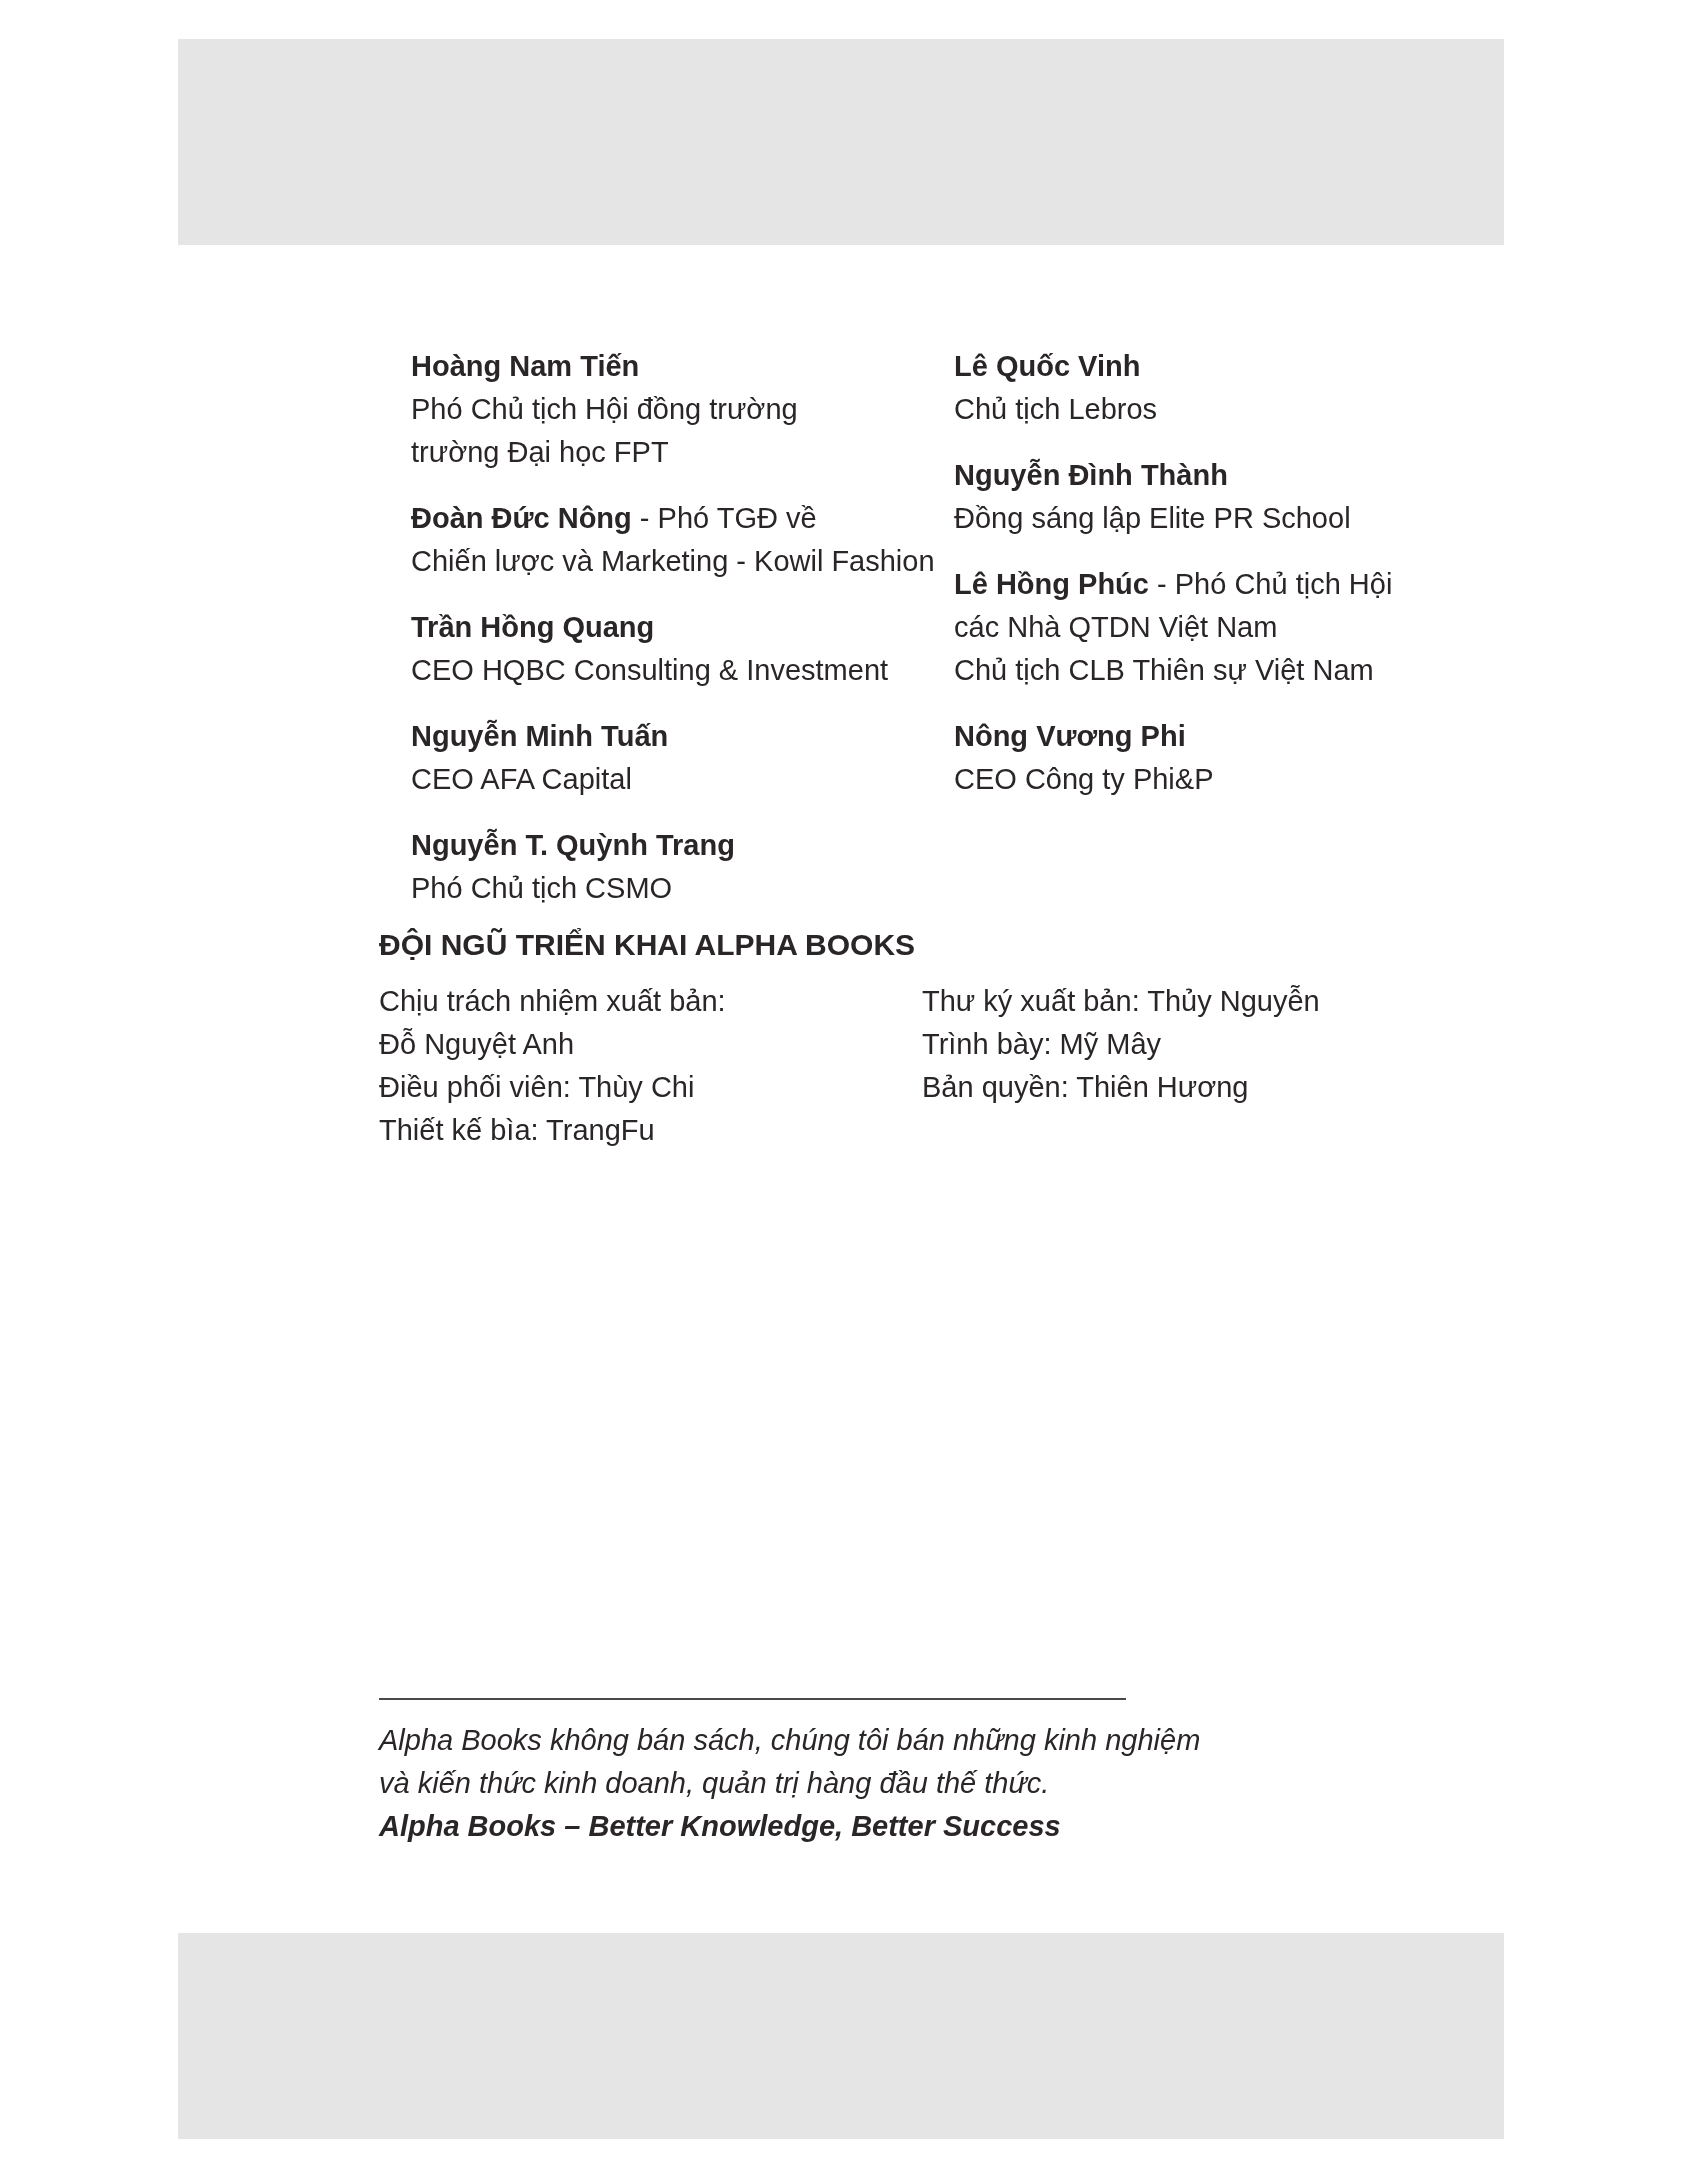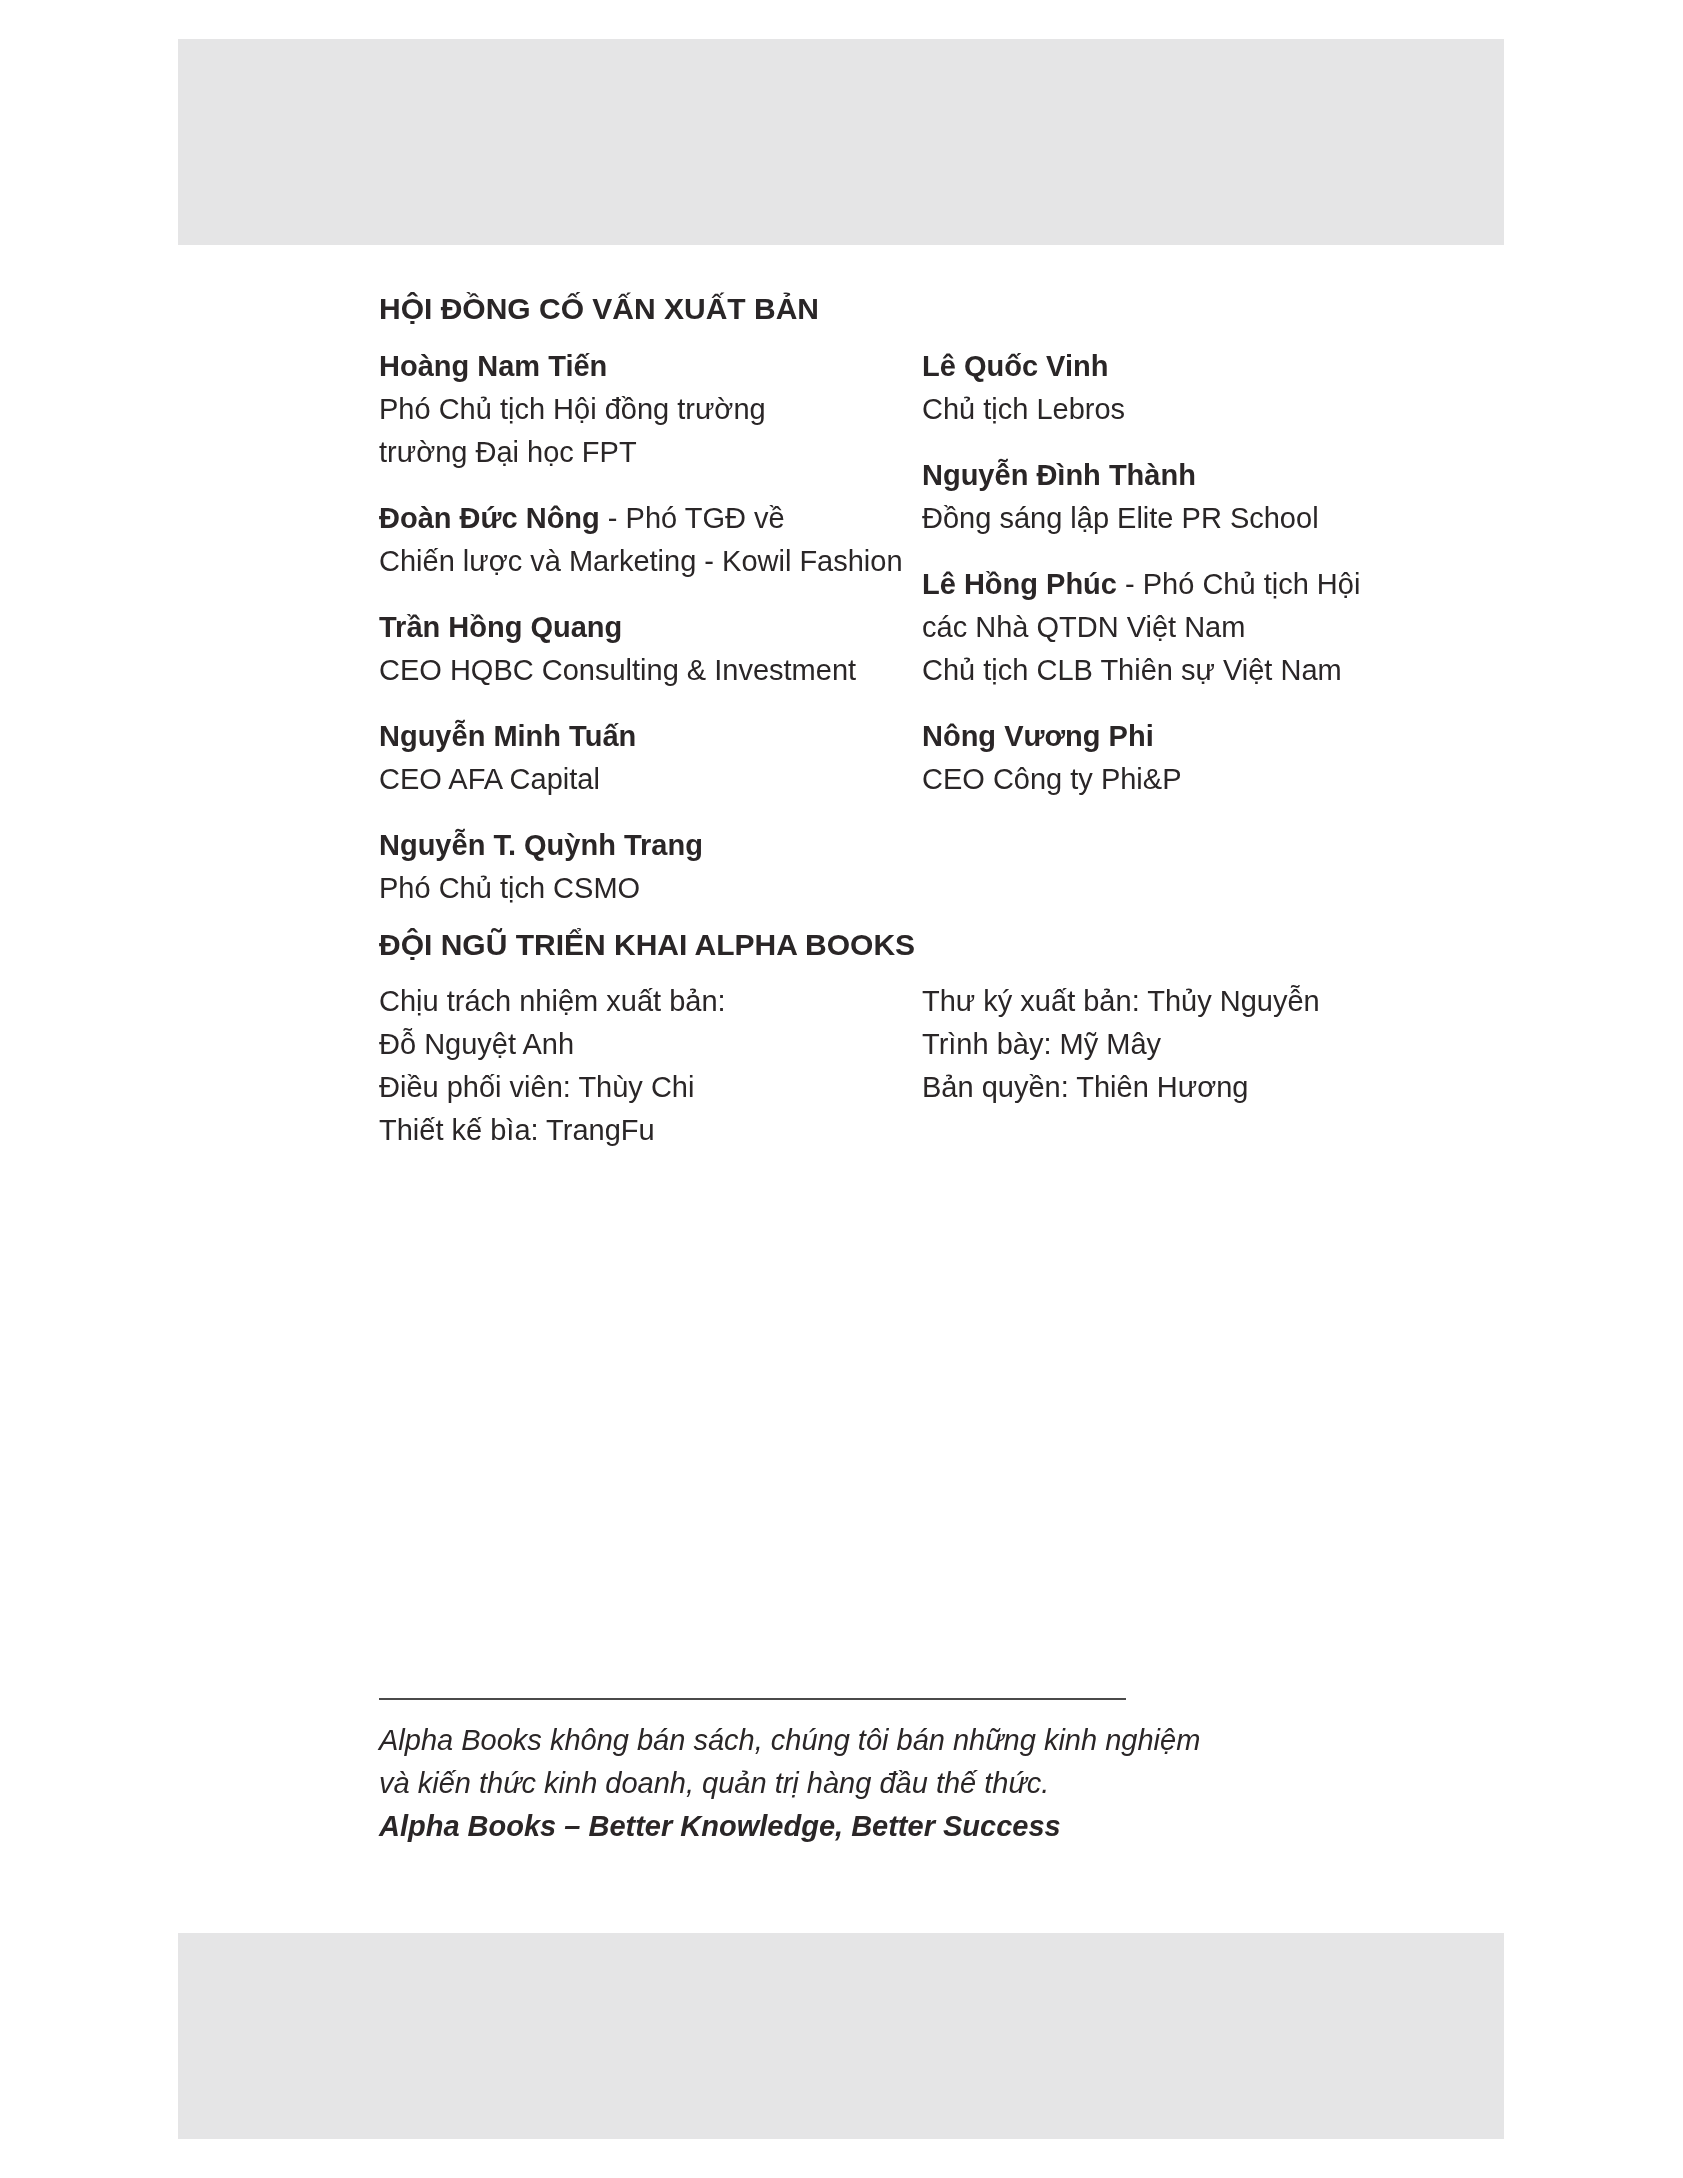--- a/index.html
+++ b/index.html
@@ -26,39 +26,38 @@
     font-weight: bold;
     white-space: nowrap;
     color: #2a2627;
   }
   .col { position: absolute; }
   .line {
     font-size: 29px;
     line-height: 43px;
     white-space: nowrap;
   }
-  .entry { margin-bottom: 23px; }
+  .entry { margin-bottom: 23px; margin-left: 32px; }
   .entry .name { font-weight: bold; }
   .rule {
     position: absolute;
     left: 379px; top: 1698px;
     width: 747px; height: 2px;
     background: #4a4a4a;
   }
   .footer { position: absolute; left: 379px; top: 1719px; width: 792px; font-style: italic; }
   .footer .slogan { font-weight: bold; }
 </style>
 </head>
 <body>
 
 <div class="page">
 
   <div class="band band-top"></div>
 
-  <h1 class="sec-heading" style="top:291px">HỘI ĐỒNG CỐ VẤN XUẤT BẢN</h1>
 
   <div class="col" style="left:379px; top:345px; width:554px">
     <div class="entry">
       <div class="line"><span class="name">Hoàng Nam Tiến</span><span></span></div>
       <div class="line">Phó Chủ tịch Hội đồng trường</div>
       <div class="line">trường Đại học FPT</div>
     </div>
     <div class="entry">
       <div class="line"><span class="name">Đoàn Đức Nông</span><span> - Phó TGĐ về</span></div>
       <div class="line">Chiến lược và Marketing - Kowil Fashion</div>

